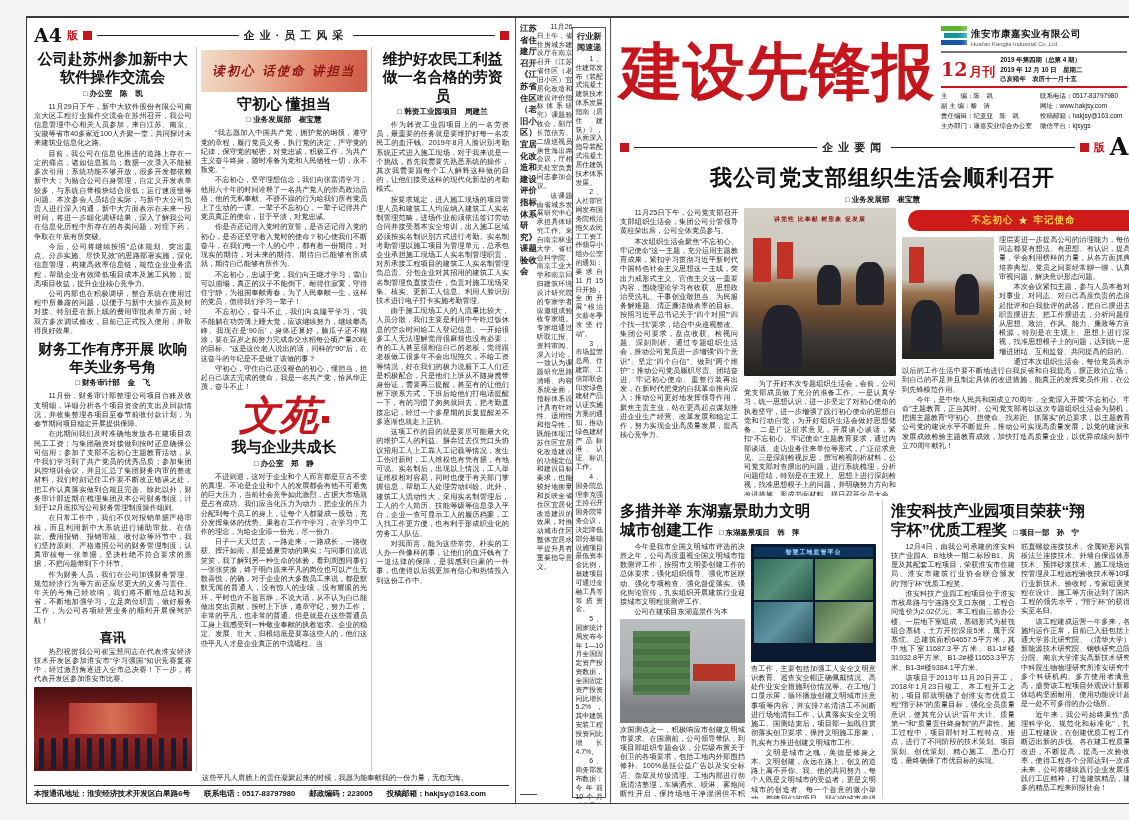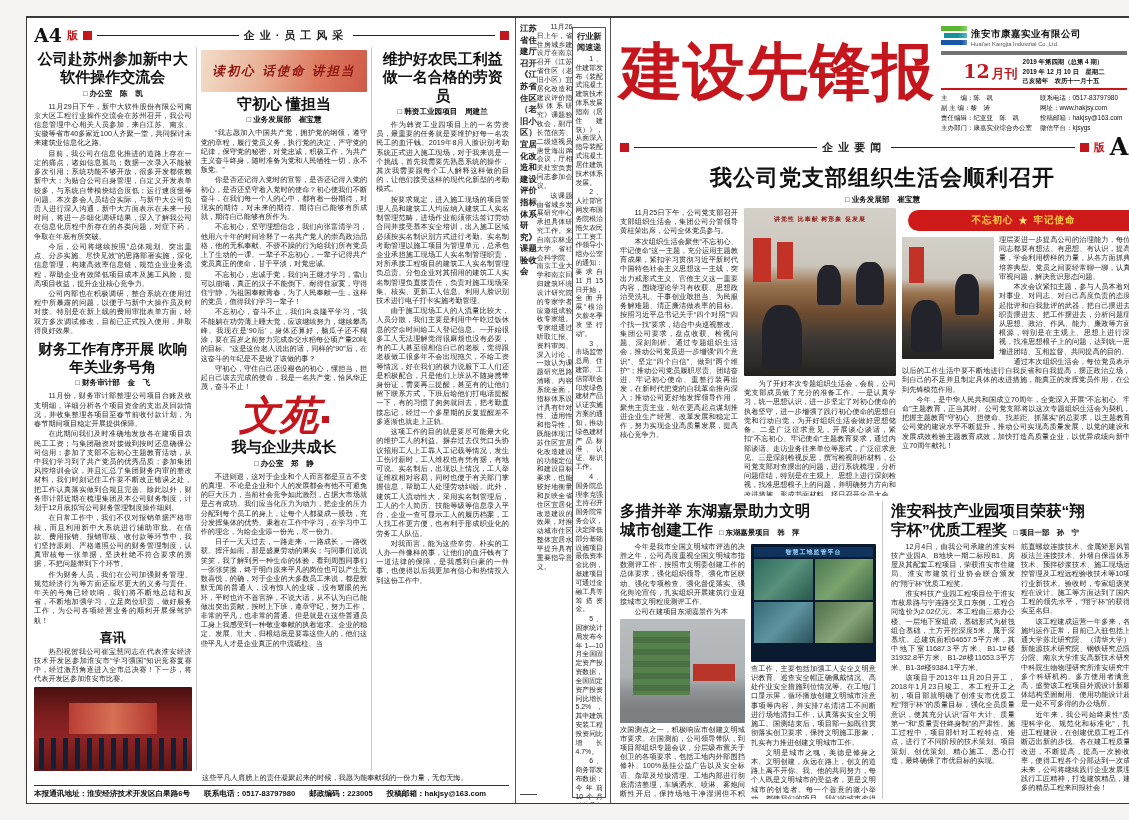--- a/index.html
+++ b/index.html
@@ -69,21 +69,21 @@
   .mast-title{font-family:"DejaVu Serif",serif;font-weight:900;font-size:62px;color:#c4161c;letter-spacing:1px;line-height:100px;white-space:nowrap;}
   .mast-right{width:186px;flex:none;font-size:6.5px;}
   .logo-row{display:flex;gap:4px;align-items:center;margin-top:4px;}
   .kj-logo{width:26px;height:22px;display:flex;flex-direction:column;gap:2px;flex:none;}
   .kj-logo i{height:5px;display:block;}
   .kj-logo i:nth-child(1){background:linear-gradient(90deg,#5cb531 70%,#8fd06a);}
   .kj-logo i:nth-child(2){background:linear-gradient(90deg,#14939b 60%,#55bcc2);margin-left:3px;}
   .kj-logo i:nth-child(3){background:linear-gradient(90deg,#1857a6 80%,#5b8ed0);}
   .comp-cn{font-size:9.5px;font-weight:bold;color:#111;letter-spacing:.5px;}
   .comp-en{font-size:5.8px;color:#555;}
-  .date-block{display:flex;border-top:4px solid #737373;border-bottom:2px solid #c4161c;margin-top:3px;padding:2px 0;align-items:center;justify-content:center;}
+  .date-block{display:flex;border-top:2px solid #737373;border-bottom:2px solid #c4161c;margin-top:3px;padding:2px 0;align-items:center;}
   .month{color:#c4161c;font-weight:bold;white-space:nowrap;}
   .month b{font-size:19px;font-family:"DejaVu Serif",serif;}
   .month span{font-size:13px;}
   .issue{margin-left:5px;font-weight:bold;color:#111;line-height:1.5;font-size:6.4px;}
   .info-row{display:flex;gap:8px;margin-top:3px;line-height:1.55;color:#111;}
   .info-row div{white-space:nowrap;}
   .secbar{display:flex;align-items:center;gap:5px;margin:1px 0 3px;flex:none;}
   .secbar .a1{font-family:"DejaVu Serif",serif;font-weight:bold;font-size:24px;color:#111;line-height:1;}
   
   .main-h{font-size:22px;font-weight:bold;text-align:center;letter-spacing:1px;color:#111;flex:none;margin:1px 0;}
@@ -156,22 +156,22 @@
 
       <div class="col c2">
         <div class="ph banner-ph">
           <span>读初心 话使命 讲担当</span>
         </div>
         <div>
           <div class="hL h-a1">守初心 懂担当</div>
           <div class="byline">□ 业务发展部　崔宝慧</div>
           <div class="body">
               <p>“我志愿加入中国共产党，拥护党的纲领，遵守党的章程，履行党员义务，执行党的决定，严守党的纪律，保守党的秘密，对党忠诚，积极工作，为共产主义奋斗终身，随时准备为党和人民牺牲一切，永不叛党。”</p>
+              <p>不忘初心，坚守理想信念，我们向张富清学习，他用六十年的时间诠释了一名共产党人的崇高政治品格，他的无私奉献、不骄不躁的行为给我们所有党员上了生动的一课。一辈子不忘初心，一辈子记得共产党员真正的使命，甘于平淡，对党忠诚。</p>
               <p>你是否还记得入党时的宣誓，是否还记得入党的初心，是否还坚守着入党时的使命？初心使我们不断奋斗，在我们每一个人的心中，都有着一份期待，对现实的期待，对未来的期待。期待自己能够有所成就，期待自己能够有所作为。</p>
-              <p>不忘初心，坚守理想信念，我们向张富清学习，他用六十年的时间诠释了一名共产党人的崇高政治品格，他的无私奉献、不骄不躁的行为给我们所有党员上了生动的一课。一辈子不忘初心，一辈子记得共产党员真正的使命，甘于平淡，对党忠诚。</p>
               <p>不忘初心，忠诚于党，我们向王继才学习，雪山可以崩塌，真正的汉子不能倒下。耐得住寂寞，守得住宁静，为祖国奉献青春，为了人民奉献一生，这样的党员，值得我们学习一辈子！</p>
               <p>不忘初心，奋斗不止，我们向袁隆平学习，“我不能躺在功劳薄上睡大觉，应该继续努力，继续攀高峰。我现在是‘90后’，身体还算好，脑瓜子还不糊涂，要在百岁之前努力完成杂交水稻每公顷产量20吨的目标。”这是这位老人说出的话，同样的“90”后，在这奋斗的年纪是不是做了该做的事？</p>
               <p>守初心，守住自己还没褪色的初心，懂担当，担起自己该去完成的使命，我是一名共产党，恰风华正茂，奋斗不止！</p>
             </div>
         </div>
         <div class="wy-logo">
           <span>文苑</span><i class="seal"></i>
         </div>
         <div>
           <div class="hL h-a1">我与企业共成长</div>

